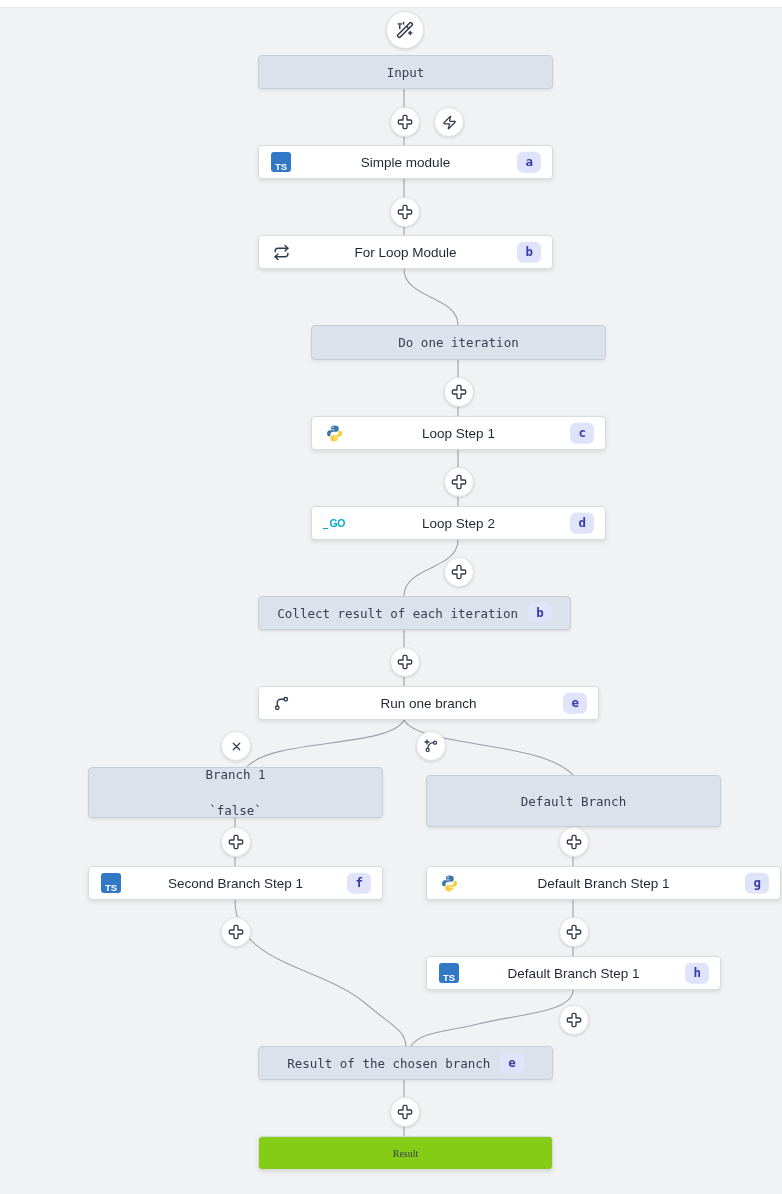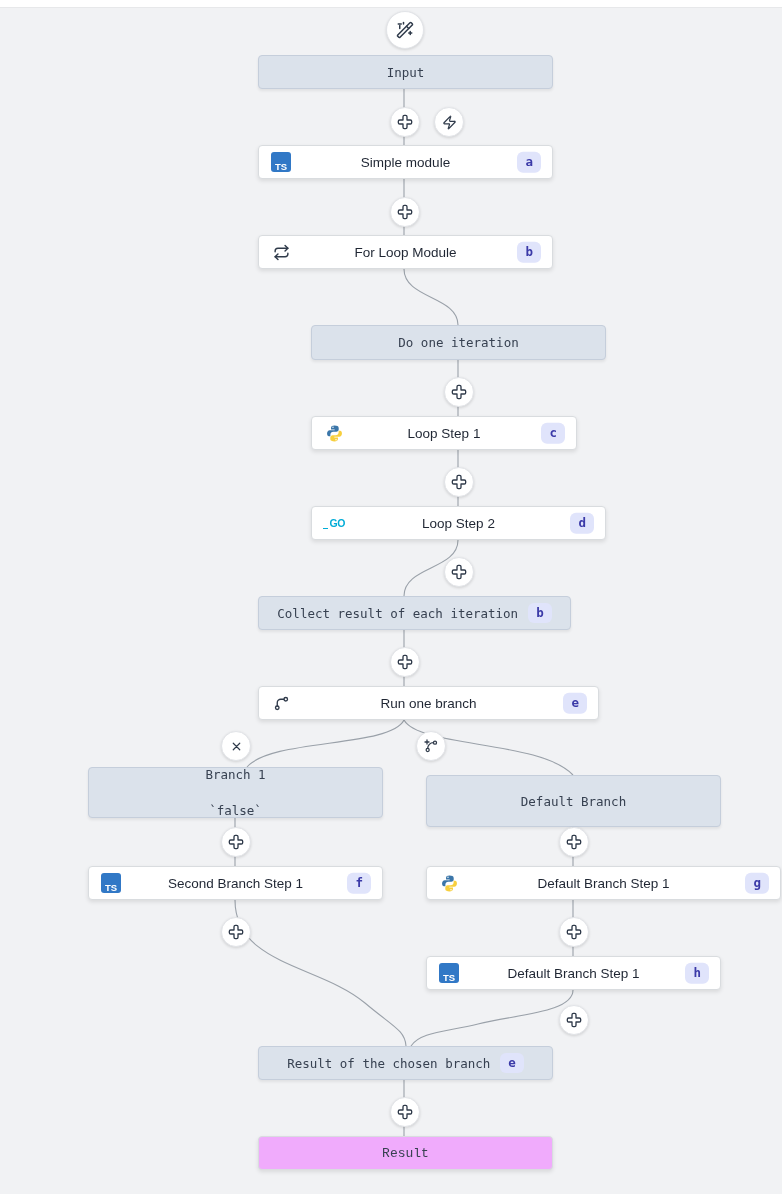--- a/index.html
+++ b/index.html
@@ -27,23 +27,23 @@
     gap:10px;
   }
   .virtual .v-sub{display:block;}
   .virtual.two-line{flex-direction:column;gap:20px;line-height:16px;justify-content:center;}
   .module{
     background:#ffffff;border:1px solid #d9dcdf;
     box-shadow:0 2px 4px rgba(0,0,0,.10);
     font-size:13.5px;color:#1f2633;
   }
   .resultbox{
-    background:#f0abfc;border:1px solid #d9dcdf;
+    background:#84cc16;border:1px solid #d9dcdf;
     box-shadow:0 2px 4px rgba(0,0,0,.10);
-    font-family:Liberation Mono, monospace;font-size:13px;color:#374151;
+    font-family:Liberation Serif, serif;font-size:10px;color:#374151;
   }
   .mod-icon{
     position:absolute;left:12px;top:50%;transform:translateY(-50%);
     width:20px;height:20px;display:flex;align-items:center;justify-content:center;
   }
   .mod-label{pointer-events:none;}
   .badge{
     font-family:"DejaVu Sans Mono",monospace;font-weight:bold;font-size:12.5px;
     color:#3b3aa8;background:#e0e4fb;border-radius:6px;
     padding:4px 8px;line-height:1;display:inline-block;
@@ -133,21 +133,21 @@
     </svg>
   </span>
   <span class="mod-label">For Loop Module</span>
   <span class="badge right">b</span>
 </div>
 
 <div class="node virtual" style="left:311px;top:325px;width:295px;height:35px">
   <span>Do one iteration</span>
 </div>
 
-<div class="node module" style="left:311px;top:416px;width:266px">
+<div class="node module" style="left:311px;top:416px;width:295px">
   <span class="mod-icon">
     <svg width="19" height="19" viewBox="0 0 24 24">
       <path fill="#3b76a9" d="M12 2C9.4 2 7.6 3 7.6 4.9V7h4.6v.9H5.9C4 7.9 2.6 9.6 2.6 12c0 1.8.8 3.4 2.3 3.4h1.9v-2.2c0-1.9 1.6-3.4 3.6-3.4h4c1.6 0 2.9-1.3 2.9-2.9V4.9C17.3 3 15.1 2 12 2zm-1.9 1.3a.9.9 0 1 1 0 1.8.9.9 0 0 1 0-1.8z"></path>
       <path fill="#f7cf3e" d="M12 22c2.6 0 4.4-1 4.4-2.9V17h-4.6v-.9h6.3c1.9 0 3.3-1.7 3.3-4.1 0-1.8-.8-3.4-2.3-3.4h-1.9v2.2c0 1.9-1.6 3.4-3.6 3.4h-4c-1.6 0-2.9 1.3-2.9 2.9v2.2C6.7 21 8.9 22 12 22zm1.9-1.3a.9.9 0 1 1 0-1.8.9.9 0 0 1 0 1.8z"></path>
     </svg>
   </span>
   <span class="mod-label">Loop Step 1</span>
   <span class="badge right">c</span>
 </div>
 

